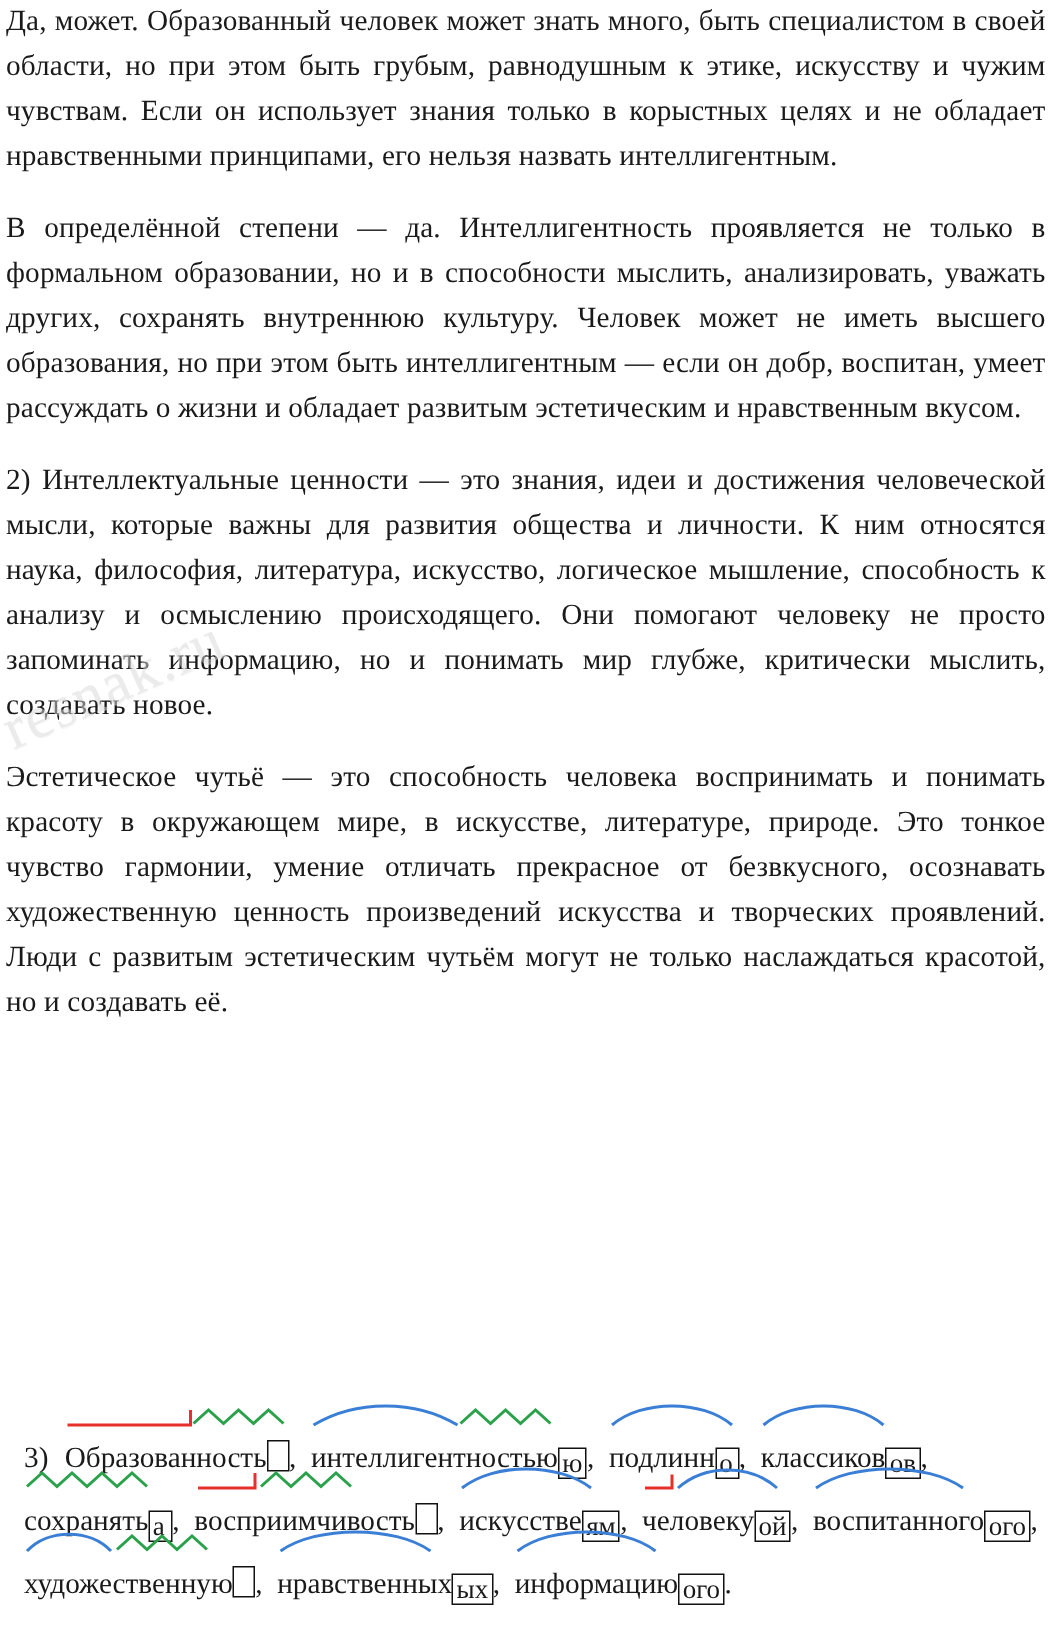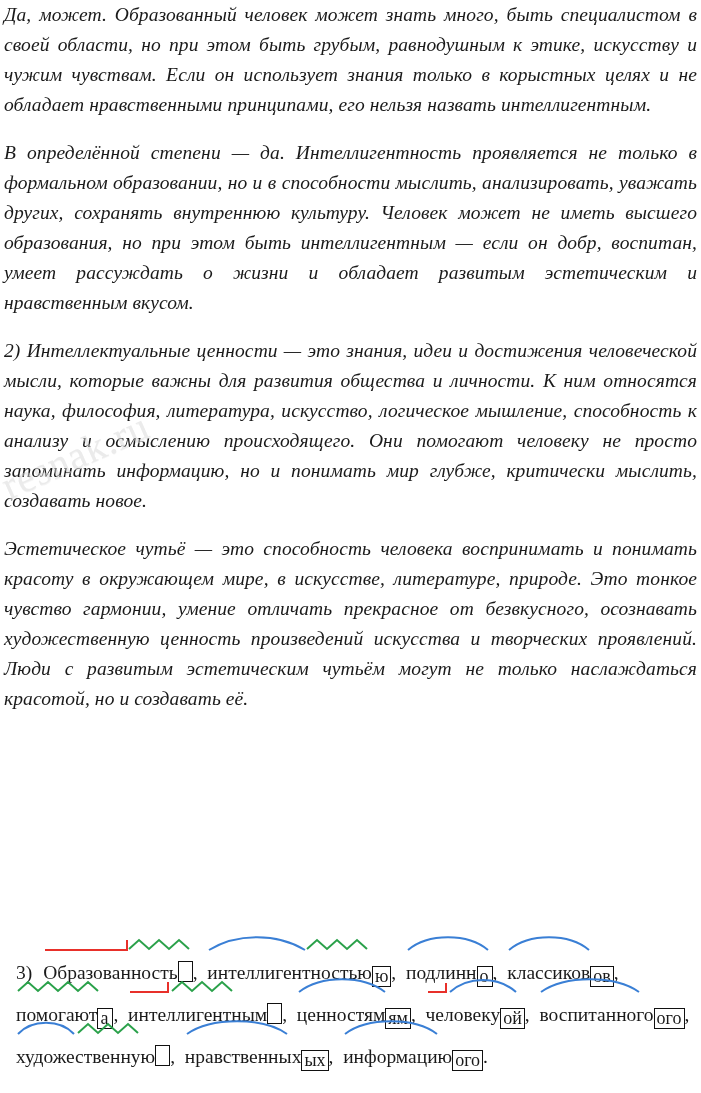--- a/index.html
+++ b/index.html
@@ -20,21 +20,20 @@
     width: 701px;
     height: 1093px;
     padding: 0;
     box-sizing: border-box;
   }
   .content {
     position: absolute;
     left: 4px;
     top: 0px;
     width: 693px;
-    font-style: italic;
   }
   p.para {
     margin: 0 0 18px 0;
     font-size: 19.5px;
     line-height: 30px;
     text-align: justify;
     text-justify: inter-word;
     letter-spacing: 0.1px;
   }
   p.para:last-child { margin-bottom: 12px; }
@@ -156,36 +155,36 @@
         </svg>
         <span>классиков</span><span class="boxed">ов</span>
       </span><span>,</span>
     </div>
 
     <div class="line">
       <span class="tok">
         <svg class="deco" width="108" height="16" viewBox="0 0 108 16">
           <path d="M2 12 L12 3 L22 12 L32 3 L42 12 L52 3 L62 12 L72 3 L82 12" stroke="#2aa14a" stroke-width="2" fill="none"></path>
         </svg>
-        <span>помогают</span><span class="boxed">а</span>
+        <span>сохранять</span><span class="boxed">а</span>
       </span><span>,&nbsp;</span>
 
       <span class="tok">
         <svg class="deco" width="180" height="16" viewBox="0 0 180 16">
           <path d="M2 13 H40 V3" stroke="#e8302a" stroke-width="2" fill="none"></path>
           <path d="M44 12 L54 3 L64 12 L74 3 L84 12 L94 3 L104 12" stroke="#2aa14a" stroke-width="2" fill="none"></path>
         </svg>
-        <span>интеллигентным</span><span class="boxed empty"></span>
+        <span>восприимчивость</span><span class="boxed empty"></span>
       </span><span>,&nbsp;</span>
 
       <span class="tok">
         <svg class="deco" width="110" height="16" viewBox="0 0 110 16">
           <path d="M2 13 C 24 -4, 66 -4, 88 13" stroke="#3a7fd5" stroke-width="2" fill="none"></path>
         </svg>
-        <span>ценностям</span><span class="boxed">ям</span>
+        <span>искусстве</span><span class="boxed">ям</span>
       </span><span>,&nbsp;</span>
 
       <span class="tok">
         <svg class="deco" width="112" height="16" viewBox="0 0 112 16">
           <path d="M2 13 H20 V4" stroke="#e8302a" stroke-width="2" fill="none"></path>
           <path d="M24 13 C 42 -3, 72 -3, 90 13" stroke="#3a7fd5" stroke-width="2" fill="none"></path>
         </svg>
         <span>человеку</span><span class="boxed">ой</span>
       </span><span>,&nbsp;</span>
 

